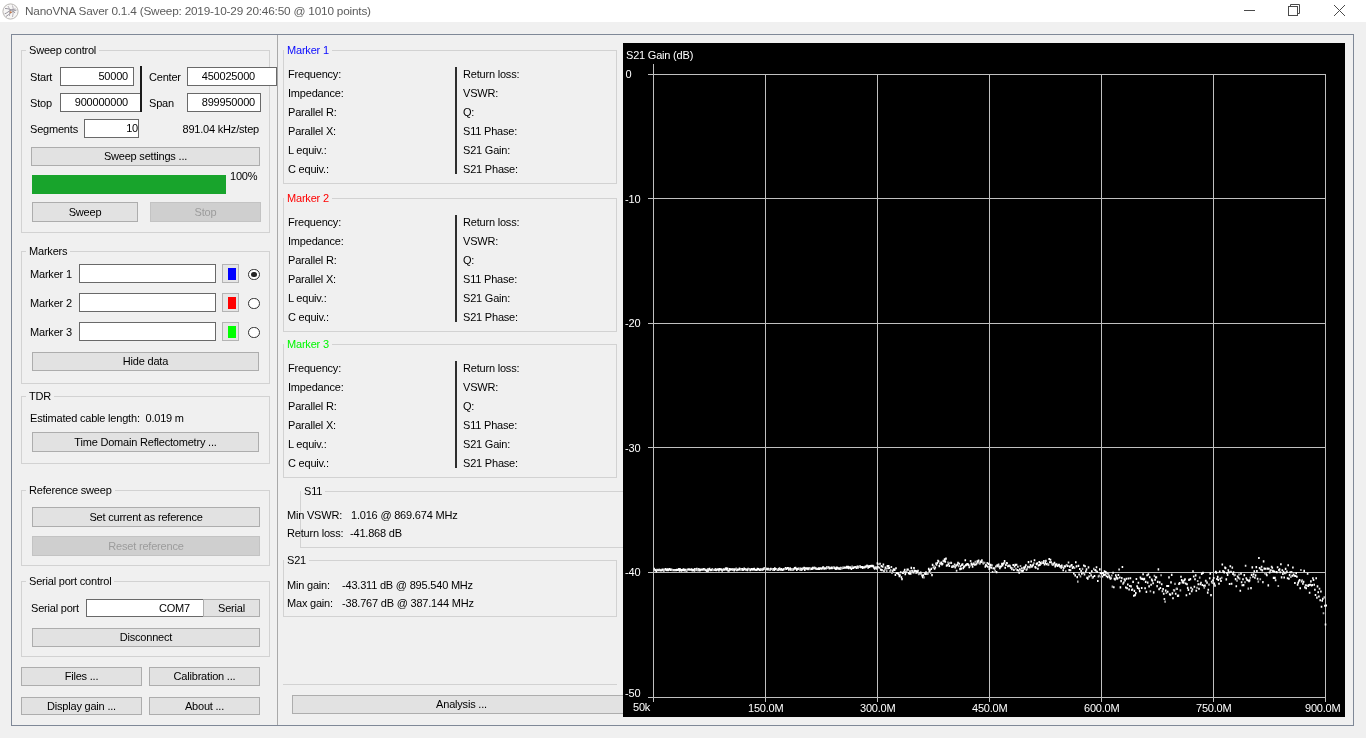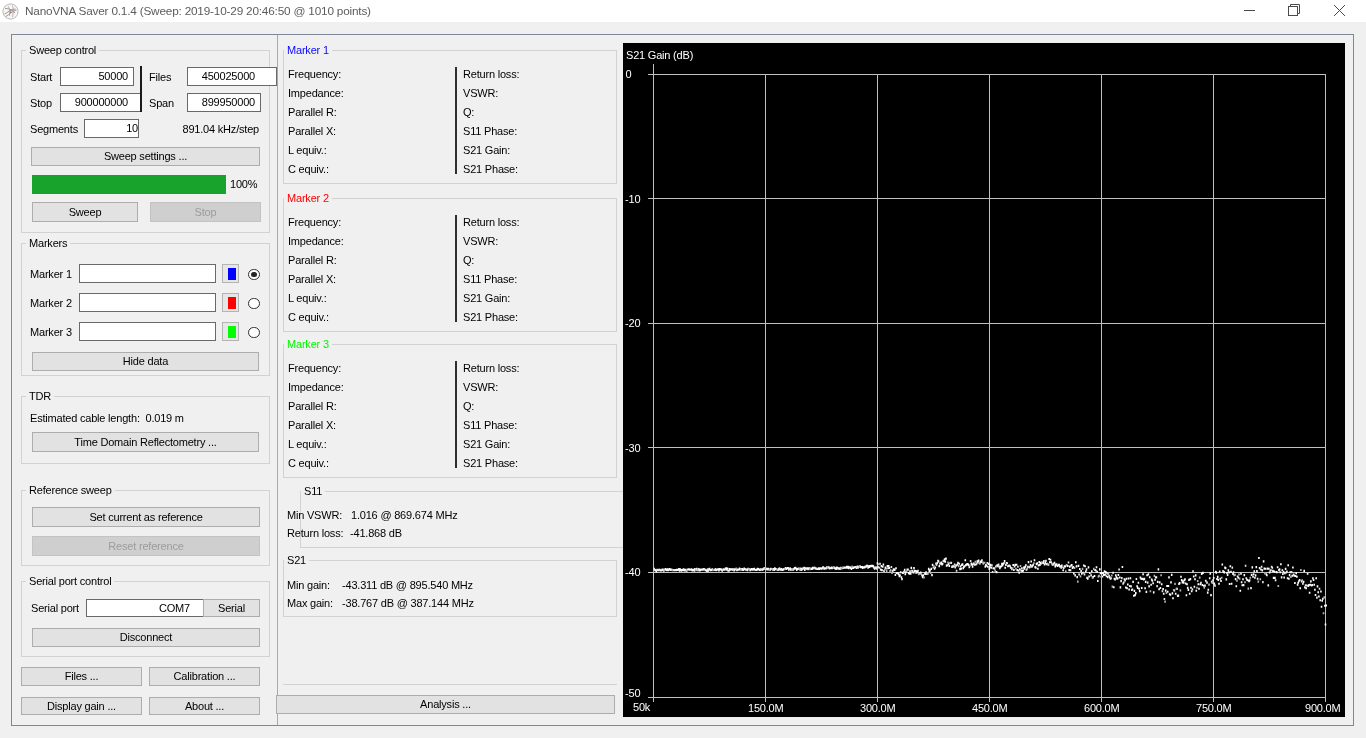--- a/index.html
+++ b/index.html
@@ -36,37 +36,37 @@
 
 <div class="abs" style="left:11px;top:34px;width:1341px;height:690px;border:1px solid #7f8897"></div>
 
 <div class="abs" style="left:277px;top:35px;width:1px;height:690px;background:#a9a9a9"></div>
 
 <div class="gb" style="left:21px;top:50px;width:247px;height:181px">
     <span class="gbt">Sweep control</span>
   </div>
 <div class="lb" style="left:30px;top:70px">Start</div>
 <div class="inp" style="left:60px;top:67px;width:67px;height:17px;line-height:17px;padding-right:5px">50000</div>
-<div class="lb" style="left:149px;top:70px">Files</div>
+<div class="lb" style="left:149px;top:70px">Center</div>
 <div class="inp" style="left:187px;top:67px;width:67px;height:17px;line-height:17px;padding-right:21px">450025000</div>
 <div class="lb" style="left:30px;top:96px">Stop</div>
 <div class="inp" style="left:60px;top:93px;width:67px;height:17px;line-height:17px;padding-right:13px">900000000</div>
 <div class="lb" style="left:149px;top:96px">Span</div>
 <div class="inp" style="left:187px;top:93px;width:67px;height:17px;line-height:17px;padding-right:5px">899950000</div>
 <div class="abs" style="left:140px;top:66px;width:2px;height:46px;background:#1a1a1a"></div>
 <div class="lb" style="left:30px;top:122px">Segments</div>
 <div class="inp" style="left:84px;top:119px;width:53px;height:17px;line-height:17px;padding-right:0">10</div>
 <div class="lb" style="left:181px;top:122px;width:78px;text-align:right">891.04 kHz/step</div>
 <div class="btn" style="left:31px;top:147px;width:227px;height:17px;line-height:17px">Sweep settings ...</div>
 <div class="abs" style="left:32px;top:175px;width:194px;height:19px;background:#18a42c"></div>
-<div class="lb" style="left:230px;top:177px">100%</div>
+<div class="lb" style="left:230px;top:169px">100%</div>
 <div class="btn" style="left:32px;top:202px;width:104px;height:18px;line-height:18px">Sweep</div>
 <div class="btn dis" style="left:150px;top:202px;width:109px;height:18px;line-height:18px">Stop</div>
 
-<div class="gb" style="left:21px;top:243px;width:247px;height:131px">
+<div class="gb" style="left:21px;top:251px;width:247px;height:131px">
     <span class="gbt">Markers</span>
   </div>
 <div class="lb" style="left:30px;top:267px">Marker 1</div>
 <div class="inp" style="left:79px;top:264px;width:135px;height:17px;line-height:17px"></div>
 <div class="sw" style="left:222px;top:264px">
     <div style="background:#0000ff"></div>
   </div>
 <div class="radio" style="left:248px;top:268.5px">
     <div style="position:absolute;left:2px;top:2px;width:5.5px;height:5.5px;border-radius:50%;background:#262626"></div>
   </div>
@@ -168,21 +168,21 @@
 
 <div class="gb" style="left:283px;top:560px;width:332px;height:55px">
     <span class="gbt" style="left:0px">S21</span>
   </div>
 <div class="lb" style="left:287px;top:578px">Min gain:</div>
 <div class="lb" style="left:342px;top:578px">-43.311 dB @ 895.540 MHz</div>
 <div class="lb" style="left:287px;top:596px">Max gain:</div>
 <div class="lb" style="left:342px;top:596px">-38.767 dB @ 387.144 MHz</div>
 
 <div class="abs" style="left:283px;top:684px;width:334px;height:1px;background:#d2d2d2"></div>
-<div class="btn" style="left:276px;top:695px;width:337px;height:17px;line-height:17px">Analysis ...</div>
+<div class="btn" style="left:292px;top:695px;width:337px;height:17px;line-height:17px">Analysis ...</div>
 
 <svg class="abs" style="left:623px;top:43px" width="722" height="674" viewBox="0 0 722 674">
  <rect x="0" y="0" width="722" height="674" fill="#000000"></rect>
 
  <g stroke="#c0c0c0" stroke-width="1">
   <path d="M25 31.5H703M25 155.5H703M25 280.5H703M25 404.5H703M25 529.5H703M25 654.5H703"></path>
   <path d="M30.5 21V659M142.5 31V659M254.5 31V659M366.5 31V659M478.5 31V659M590.5 31V659M702.5 31V659"></path>
  </g>
  <g fill="#ffffff" font-family="Liberation Sans, sans-serif" font-size="11" letter-spacing="-0.2">
   <text x="3" y="16">S21 Gain (dB)</text>

